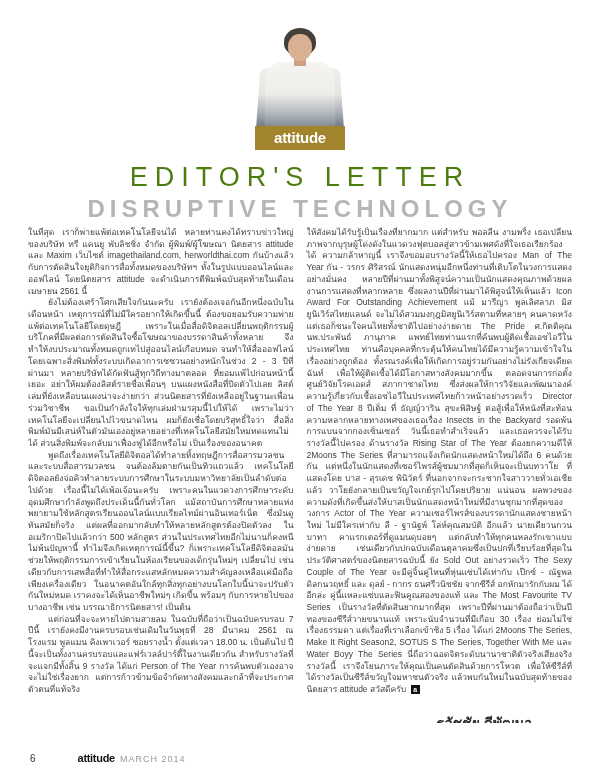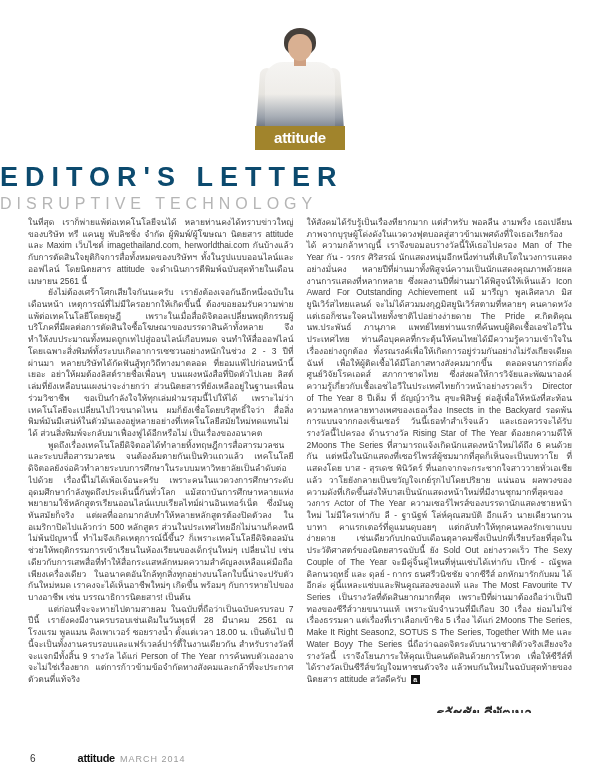--- a/index.html
+++ b/index.html
@@ -43,27 +43,27 @@
   .badge {
     position:relative; z-index:2;
     width:90px; margin:-12px auto 0;
     background:#a1842c; color:#ffffff;
     text-align:center; font-weight:bold;
     font-size:15px; letter-spacing:-0.3px;
     padding:3px 0 4px;
   }
 
   .title {
-    margin:12px 0 0; text-align:left;
-    font-size:27px; font-weight:bold; color:#0c4a6e;
+    margin:12px 0 0; text-align:center;
+    font-size:27px; font-weight:normal; color:#4d7c0f;
     letter-spacing:7px;
   }
   .subtitle {
-    margin:2px 0 0; text-align:left;
-    font-size:16px; font-weight:normal; color:#b5b5b5;
+    margin:2px 0 0; text-align:center;
+    font-size:24px; font-weight:bold; color:#b5b5b5;
     letter-spacing:5px;
   }
 
   
   .columns {
     display:flex; gap:13px;
     margin:4px 28px 0 28px;
     height:496px; overflow:hidden;
   }
   .col { flex:1; min-width:0; }

